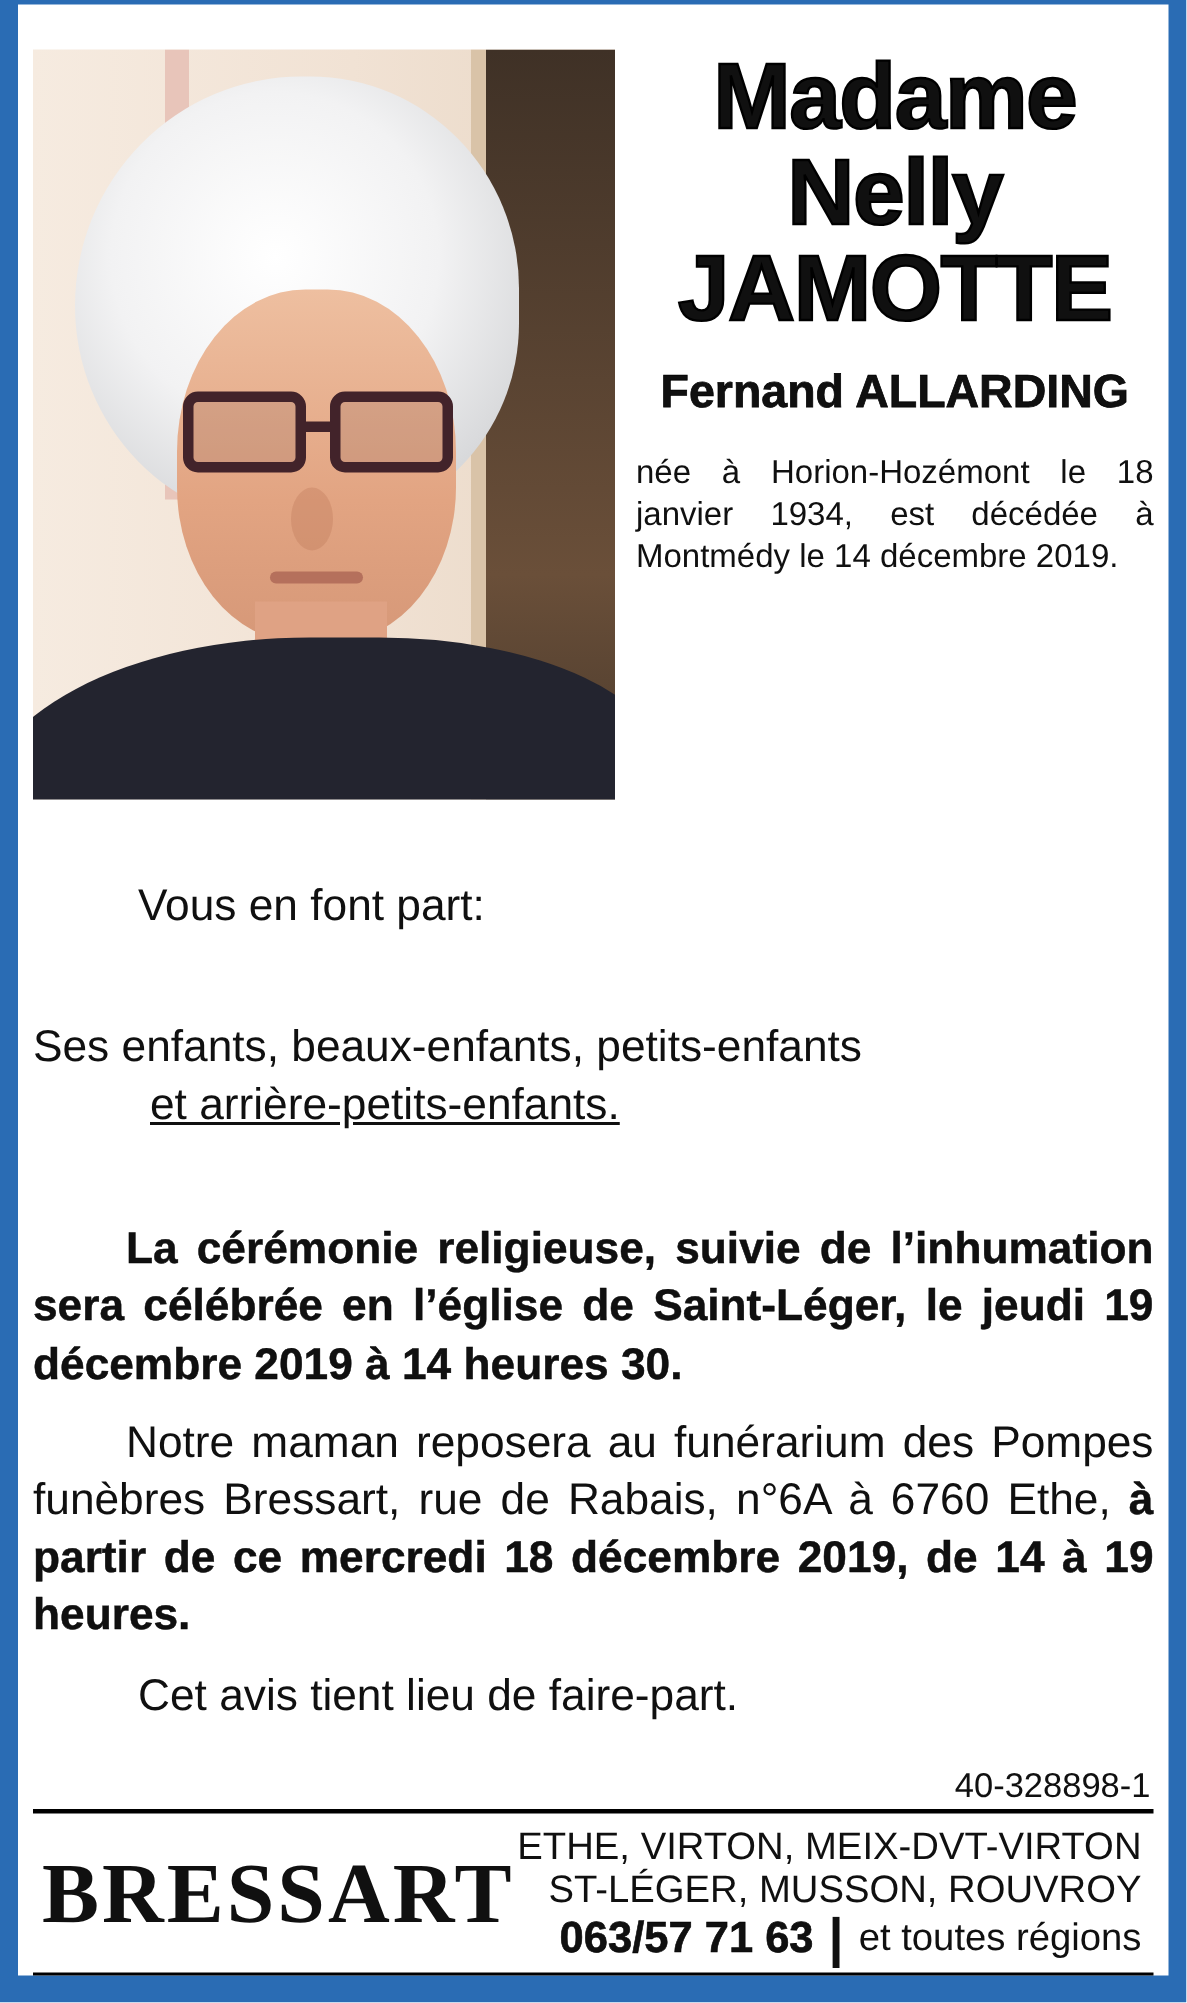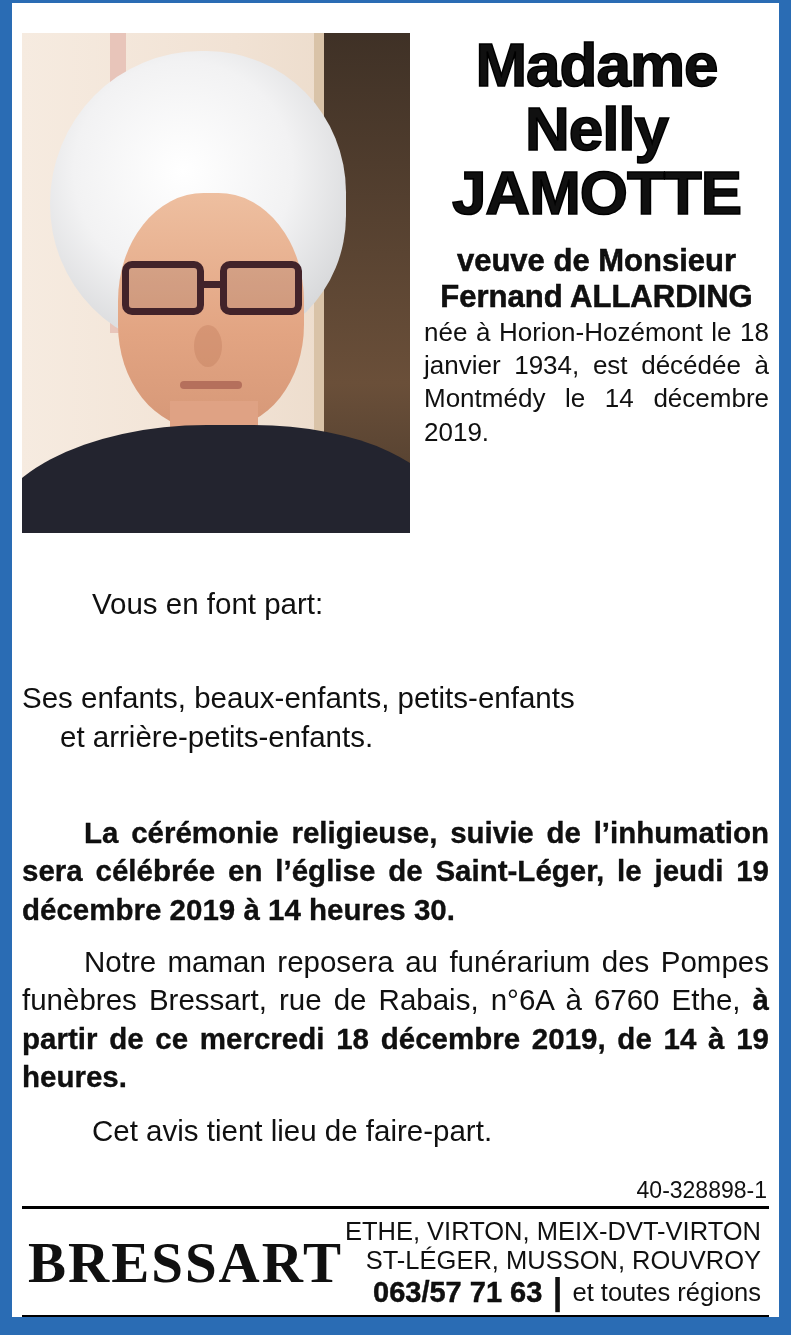--- a/index.html
+++ b/index.html
@@ -43,26 +43,26 @@
   .shoulders{left:-36px;top:392px;width:460px;height:130px;background:#23242f;
     border-radius:48% 42% 0 0 / 90% 70% 0 0;}
   
   .right-col{flex:1;display:flex;flex-direction:column;min-width:0;}
   .title-line{
     font-weight:bold;font-size:62px;line-height:1.03;text-align:center;
     letter-spacing:-1px;-webkit-text-stroke:1.6px #000;
   }
   .subtitle{margin-top:18px;font-size:31px;font-weight:bold;text-align:center;
     line-height:1.18;-webkit-text-stroke:.5px #000;}
-  .intro{font-size:26px;line-height:1.28;text-align:justify;}
+  .intro{margin-top:22px;font-size:22px;line-height:1.28;text-align:justify;}
   
   .bodytext{font-size:29.5px;line-height:1.3;}
   .announce{margin:52px 0 0 70px;}
   .family{margin-top:56px;}
-  .family-l2{margin-left:38px;}
+  .family-l2{margin-left:78px;text-decoration:underline;}
   .ceremony{margin-top:58px;font-weight:bold;text-indent:62px;text-align:justify;
     -webkit-text-stroke:.3px #000;}
   .repose{margin-top:14px;text-indent:62px;text-align:justify;}
   .repose b{-webkit-text-stroke:.3px #000;}
   .condolences{margin-top:14px;margin-left:70px;}
   .notice{margin-top:16px;margin-left:70px;}
   .ref{text-align:right;font-size:23px;margin-top:25px;padding-right:2px;}
   
   .footer{
     margin-top:auto;border-top:3px solid #000;border-bottom:3px solid #000;
@@ -101,21 +101,20 @@
         <div class="mouth"></div>
         <div class="neck"></div>
         <div class="shoulders"></div>
       </div>
 
       <div class="right-col">
         <div class="title-line">Madame</div>
         <div class="title-line">Nelly</div>
         <div class="title-line">JAMOTTE</div>
         <div class="subtitle">
-          <div>veuve de Monsieur</div>
           <div>Fernand ALLARDING</div>
         </div>
         <div class="intro">née à Horion-Hozémont le 18 janvier 1934, est décédée à Montmédy le 14 décembre 2019.</div>
       </div>
     </div>
 
     <div class="bodytext">
       <p class="announce" style="margin-bottom:0;">Vous en font part:</p>
 
       <div class="family">

